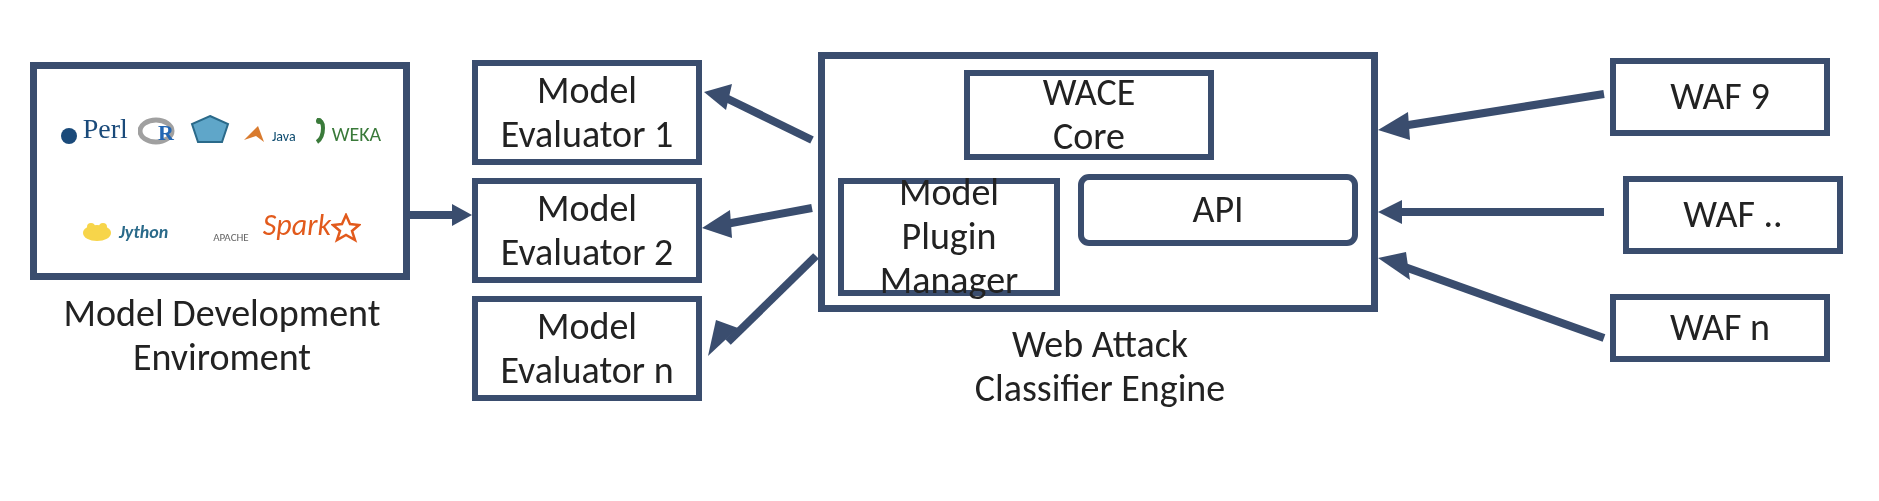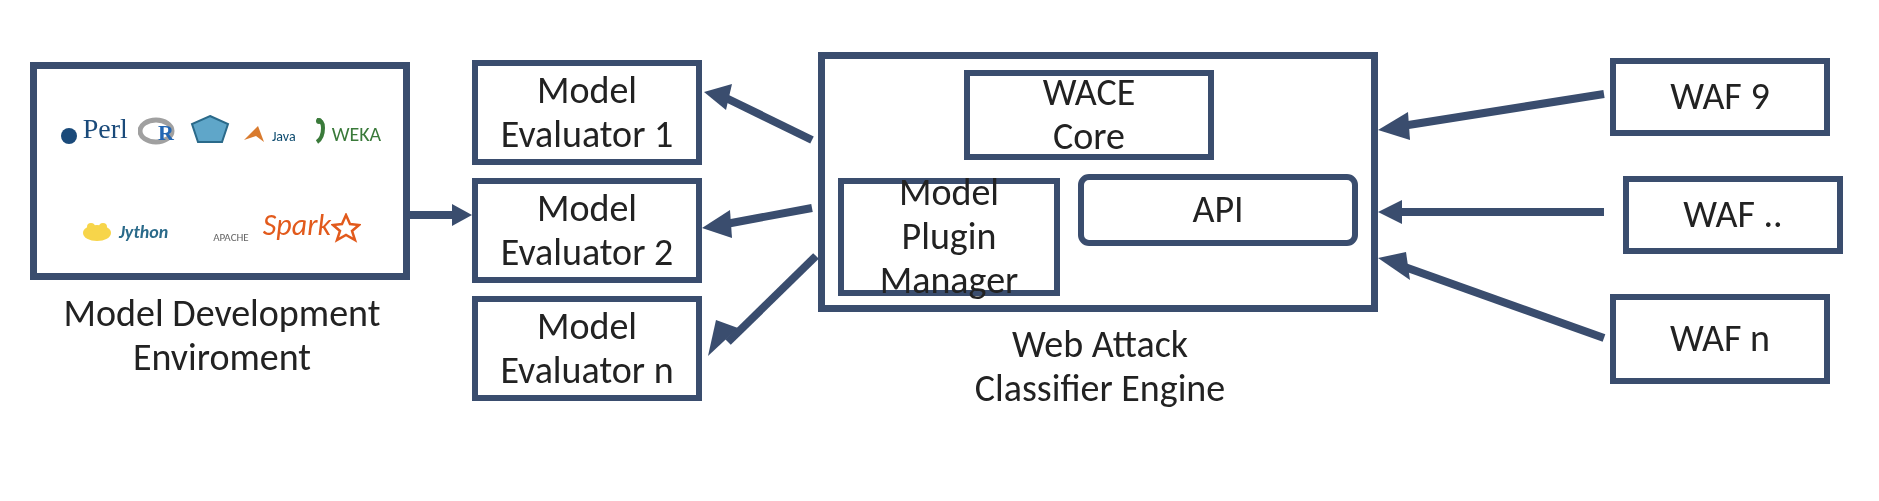--- a/index.html
+++ b/index.html
@@ -49,21 +49,21 @@
   .eval2 { left: 472px; top: 178px; width: 230px; height: 105px; }
   .evaln { left: 472px; top: 296px; width: 230px; height: 105px; }
   
   .wace-outer { left: 818px; top: 52px; width: 560px; height: 260px; border-width: 7px; display:block; }
   .wace-core { left: 964px; top: 70px; width: 250px; height: 90px; }
   .plugin { left: 838px; top: 178px; width: 222px; height: 118px; }
   .api { left: 1078px; top: 174px; width: 280px; height: 72px; border-radius: 11px; }
   
   .waf1 { left: 1610px; top: 58px;  width: 220px; height: 78px; }
   .waf2 { left: 1610px; top: 176px; width: 220px; height: 78px; margin-left: 13px; }
-  .wafn { left: 1610px; top: 294px; width: 220px; height: 90px; }
+  .wafn { left: 1610px; top: 294px; width: 220px; height: 68px; }
   
   .mde-label { left: 22px; top: 292px; width: 400px; }
   .wace-label { left: 850px; top: 323px; width: 500px; }
 
   svg.arrow-svg { position: absolute; overflow: visible; }
   .arrow-line { stroke: #3a4d6e; stroke-width: 8; fill: none; }
   .arrow-head { fill: #3a4d6e; }
 </style>
 </head>
 <body>

